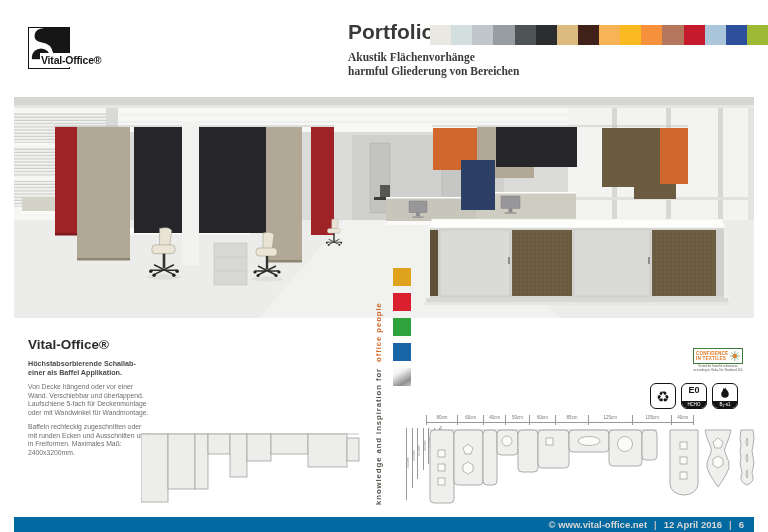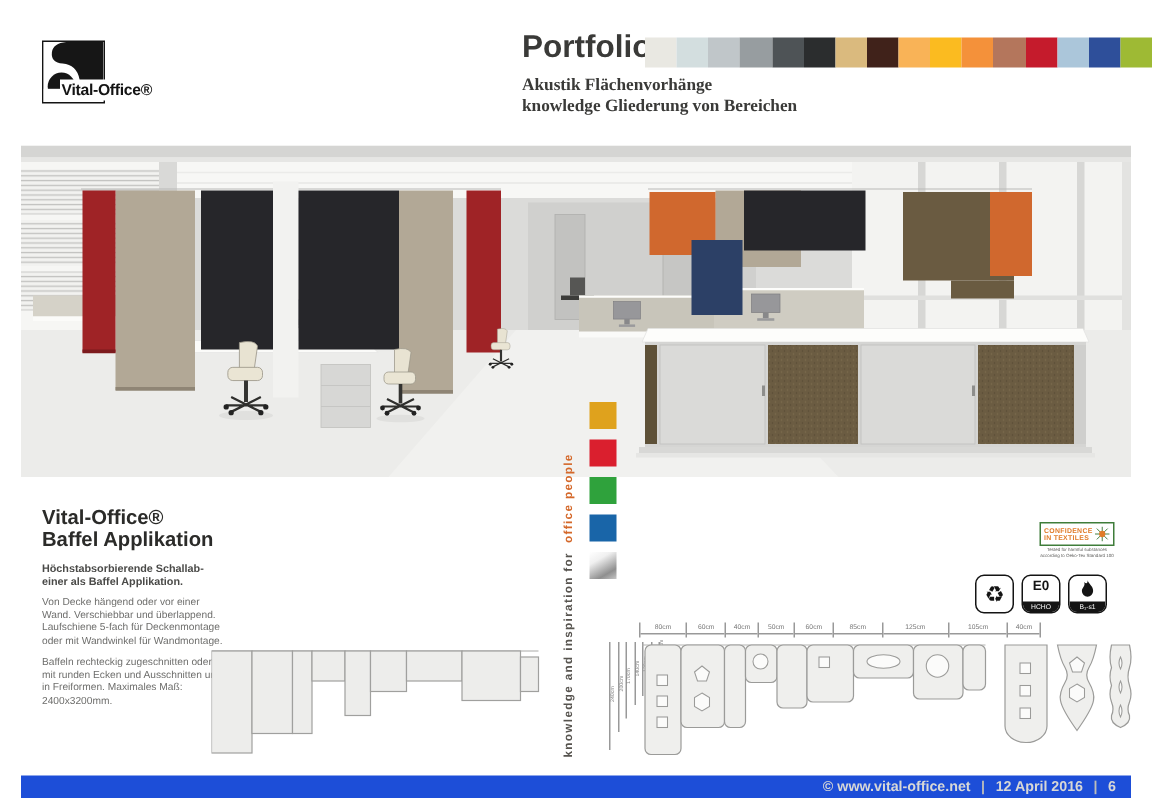--- a/index.html
+++ b/index.html
@@ -64,21 +64,21 @@
            display:flex; flex-direction:column; align-items:center; justify-content:center; }
   .badge.recycle { left:650px; font-size:15px; color:#141414; line-height:1; }
   .badge.e0 { left:681px; justify-content:flex-start; }
   .badge.e0 .top { font-size:9px; font-weight:bold; color:#141414; line-height:12px; }
   .badge.e0 .strip, .badge.fire .strip { width:100%; background:#141414; color:#fff; font-size:4.5px;
            text-align:center; line-height:7px; margin-top:auto; }
   .badge.fire { left:712px; justify-content:flex-start; }
   .badge.fire svg { margin-top:2px; }
 
   
-  .footer { position:absolute; left:14px; top:517px; width:740px; height:15px; background:#1d4ed8;
+  .footer { position:absolute; left:14px; top:517px; width:740px; height:15px; background:#0369a1;
             color:#d8d8d6; display:flex; justify-content:flex-end; align-items:center;
             font-size:9.5px; font-weight:bold; padding-right:10px; box-sizing:border-box; }
   .footer .sep { margin:0 7px; color:#bdbdbb; }
 </style>
 </head>
 <body>
 
 <div class="page">
 
   <div class="logo-box">
@@ -105,21 +105,21 @@
       <div class="swatch" style="background: rgb(251, 187, 32);"></div>
       <div class="swatch" style="background: rgb(244, 145, 58);"></div>
       <div class="swatch" style="background: rgb(180, 118, 92);"></div>
       <div class="swatch" style="background: rgb(197, 27, 44);"></div>
       <div class="swatch" style="background: rgb(171, 198, 218);"></div>
       <div class="swatch" style="background: rgb(46, 79, 154);"></div>
       <div class="swatch" style="background: rgb(158, 186, 52);"></div>
     </div>
   <div class="subtitle">
     <div>Akustik Flächenvorhänge</div>
-    <div>knowledge Gliederung von Bereichen</div>
+    <div>harmful Gliederung von Bereichen</div>
   </div>
 
   <div class="render">
     <svg viewBox="0 0 740 221">
       <defs>
         <pattern id="blinds" width="4" height="3.2" patternUnits="userSpaceOnUse">
           <rect width="4" height="3.2" fill="#f2f2f0"></rect>
           <line x1="0" y1="1" x2="4" y2="1" stroke="#c2c2c0" stroke-width="0.9"></line>
         </pattern>
         <pattern id="speck" width="4" height="4" patternUnits="userSpaceOnUse">
@@ -263,21 +263,20 @@
   <div class="color-squares">
       <div class="sq" style="background: rgb(223, 162, 29);"></div>
       <div class="sq" style="background: rgb(218, 31, 46);"></div>
       <div class="sq" style="background: rgb(47, 162, 60);"></div>
       <div class="sq" style="background: rgb(25, 101, 168);"></div>
       <div class="sq" style="background: linear-gradient(150deg, rgb(255, 255, 255) 0%, rgb(240, 240, 240) 30%, rgb(143, 143, 143) 75%, rgb(198, 198, 198) 100%);"></div>
     </div>
 
   <div class="info">
     <div class="brand">Vital-Office®</div>
-    <div class="product">Baffel Applikation</div>
     <div class="lead">Höchstabsorbierende Schallab­einer als Baffel Applikation.</div>
     <div class="body">Von Decke hängend oder vor einer Wand. Verschiebbar und überlappend. Laufschiene 5-fach für Deckenmontage oder mit Wandwinkel für Wandmontage.</div>
     <div class="body">Baffeln rechteckig zugeschnitten oder mit runden Ecken und Ausschnitten und in Freiformen. Maximales Maß: 2400x3200mm.</div>
   </div>
 
   <div class="steps">
     <svg viewBox="0 0 228 74" width="228" height="74">
       <line x1="0" y1="2" x2="218" y2="2" stroke="#aaaaa8" stroke-width="0.7"></line>
       <g fill="#ededeb" stroke="#a0a09e" stroke-width="0.8">
         <rect x="0" y="2" width="27" height="68"></rect>

